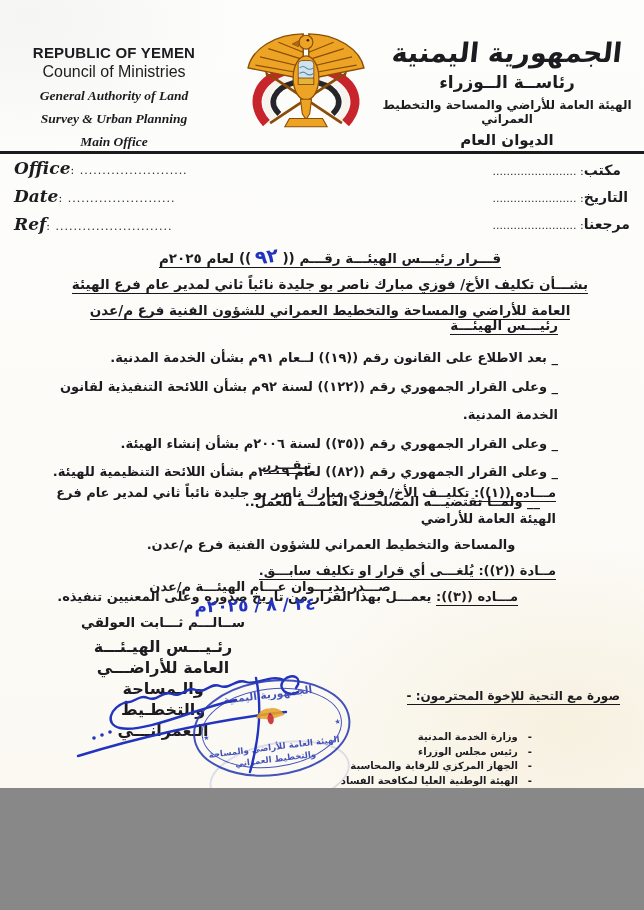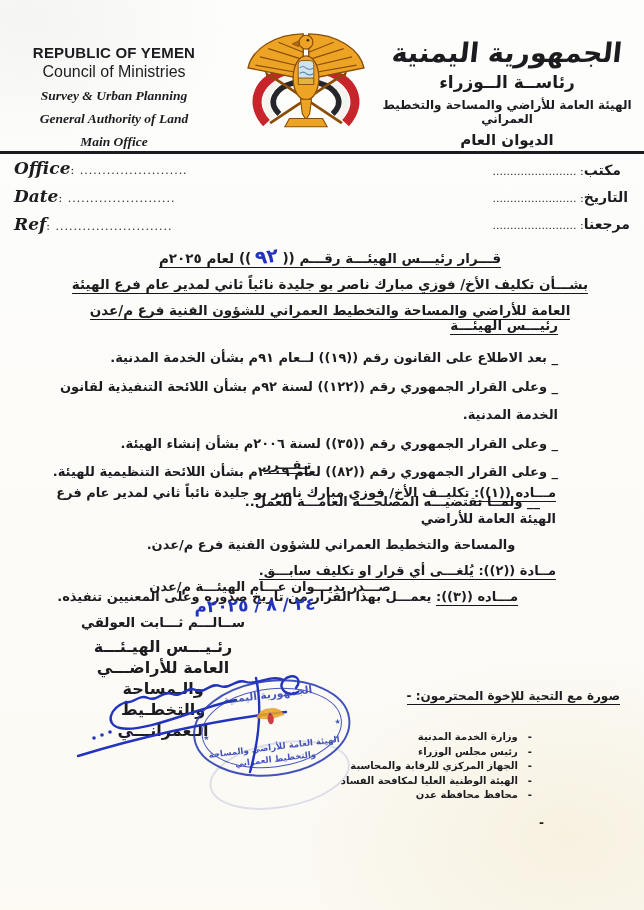--- a/index.html
+++ b/index.html
@@ -1,19 +1,19 @@
 <!DOCTYPE html>
 <html><head>
 <meta charset="utf-8">
 <style>
   html,body{margin:0;padding:0;}
   body{background:#888;}
   #page{
     position:relative;
-    width:644px;height:910px;
+    width:644px;height:788px;
     margin:0 auto;
     background:
       radial-gradient(ellipse 380px 260px at 88% 92%, rgba(236,220,178,.30), rgba(236,220,178,0) 70%),
       radial-gradient(ellipse 300px 200px at 4% 2%, rgba(90,90,90,.05), rgba(90,90,90,0) 70%),
       linear-gradient(180deg,#fdfdfb 0%, #fcfbf8 60%, #fbf9f2 100%);
     overflow:hidden;
     font-family:"DejaVu Sans",sans-serif;
     color:#1c1c20;
   }
   .abs{position:absolute;}
@@ -75,22 +75,22 @@
   svg text{font-family:"DejaVu Sans",sans-serif; font-weight:bold;}
 </style>
 </head>
 <body>
 
 <div id="page">
 
   <div class="abs hdr-en">
     <div class="l0">REPUBLIC OF YEMEN</div>
     <div class="l1">Council of Ministries</div>
+    <div class="ser">General Authority of Land</div>
     <div class="ser">Survey &amp; Urban Planning</div>
-    <div class="ser">General Authority of Land</div>
     <div class="ser">Main Office</div>
   </div>
 
   <div class="abs" style="left:237px; top:28px;">
     <svg width="138" height="124" viewBox="0 0 150 132">
 
       <path d="M58,46 C22,52 12,80 32,102" stroke="#c8242b" stroke-width="10" fill="none"></path>
       <path d="M60,52 C32,58 24,80 40,97" stroke="#f7f4ef" stroke-width="7" fill="none"></path>
       <path d="M62,58 C40,64 33,80 46,92" stroke="#26262a" stroke-width="6" fill="none"></path>
 

